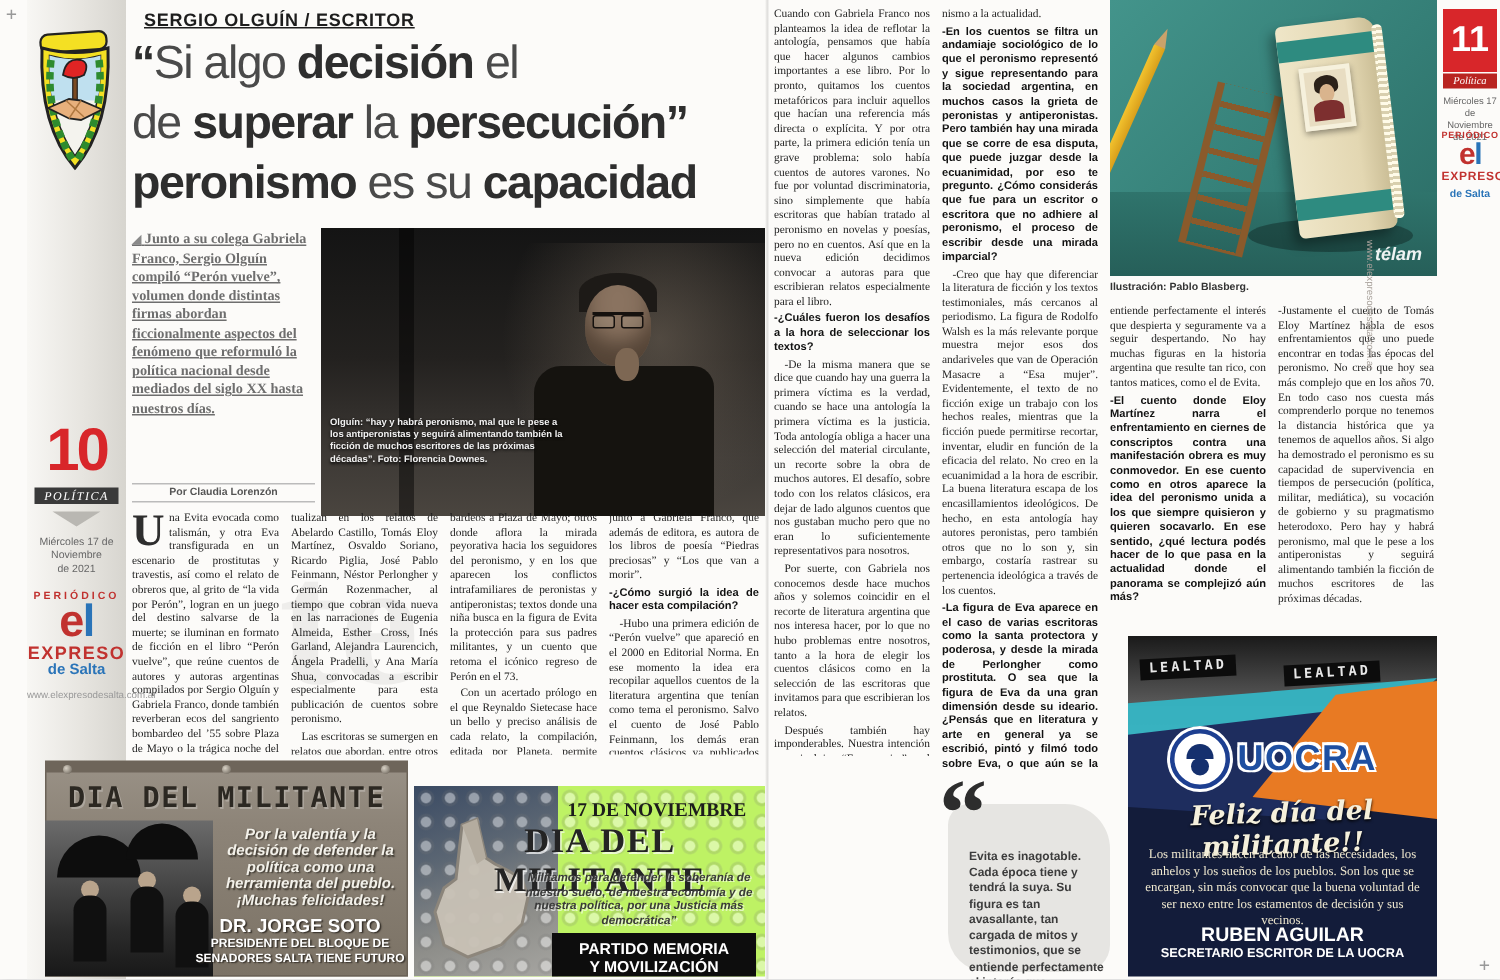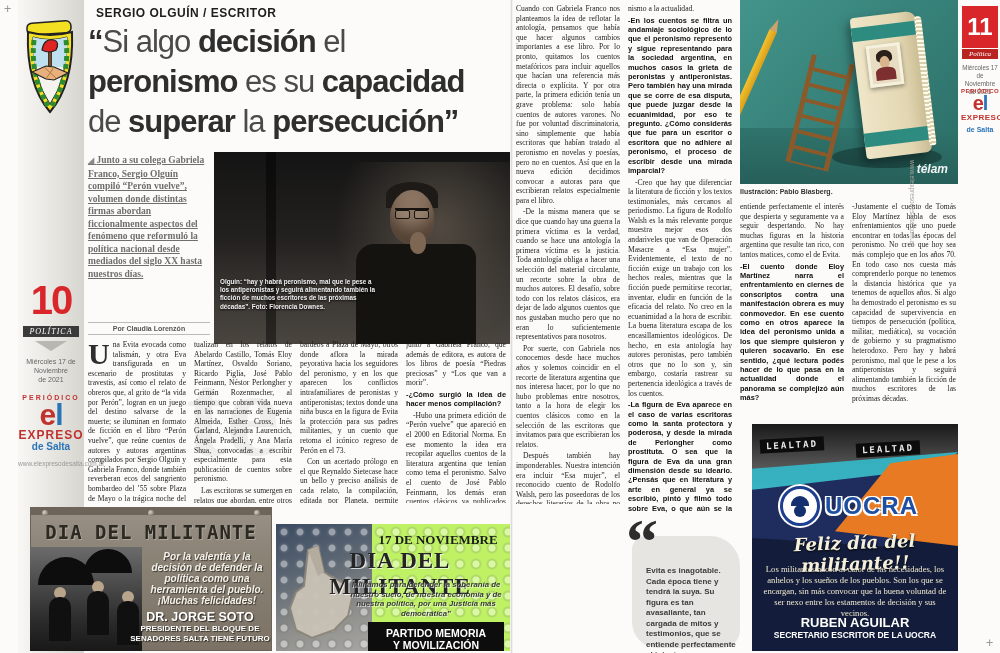--- a/index.html
+++ b/index.html
@@ -21,21 +21,21 @@
   .chevron{width:0;height:0;border-left:16px solid transparent;border-right:16px solid transparent;
       border-top:10px solid #b9b7b2;margin:3px auto 0;}
   .mastdate{font-size:7px;color:#666;line-height:9px;margin-top:6px;}
   .periodico{font-size:7px;font-weight:bold;color:#c1322f;letter-spacing:2px;margin-top:10px;}
   .logo-el{font-size:30px;font-weight:bold;line-height:28px;letter-spacing:-1px;}
   .logo-el .e{color:#c1322f;} .logo-el .l{color:#2a74b8;}
   .logo-expreso{font-size:12px;font-weight:bold;color:#c1322f;letter-spacing:1px;line-height:12px;}
   .logo-desalta{font-size:10px;font-weight:bold;color:#2a74b8;line-height:11px;}
   .masturl{font-size:6.5px;color:#999;margin-top:8px;}
   
-  #kicker{left:96px;top:6px;font-size:12px;font-weight:bold;letter-spacing:.5px;color:#1d1d1d;}
+  #kicker{left:96px;top:6px;font-size:12px;font-weight:bold;letter-spacing:.5px;color:#1d1d1d;text-decoration:underline;}
   #headline{left:88px;top:22px;width:424px;font-size:31px;line-height:40px;letter-spacing:-1px;color:#3b3b3b;}
   #headline .hb{font-weight:bold;color:#2e2e2e;}
   #headline .hl{font-weight:normal;color:#4a4a4a;}
   
   #standfirst{left:88px;top:154px;width:122px;font-family:"Liberation Serif",serif;font-weight:bold;
       font-size:9.5px;line-height:12.5px;color:#6e6e6e;text-decoration:underline;}
   #standfirst .flag{color:#8a8a8a;text-decoration:none;font-size:8px;}
   #byline{left:88px;top:322px;width:122px;text-align:center;font-size:7px;font-weight:bold;color:#555;
       border-top:1px solid #bbb;border-bottom:1px solid #bbb;padding:2px 0;}
   
@@ -216,22 +216,22 @@
       <rect x="28.5" y="28" width="3" height="30" fill="#7a4a21" stroke="#222" stroke-width="0.8"></rect>
       <path d="M22 30 Q24 18 34 20 Q40 22 36 30 Q29 34 22 30 Z" fill="#e02424" stroke="#222" stroke-width="1.2"></path>
       <path d="M12 52 L26 46 L34 47 L48 53 L34 60 L26 59 Z" fill="#e8b07c" stroke="#222" stroke-width="1.2"></path>
       <path d="M24 47 L36 58 M26 59 L34 47" stroke="#b07840" stroke-width="1"></path>
     </svg>
   </div>
 
   <div class="abs" id="kicker">SERGIO OLGUÍN / ESCRITOR</div>
   <div class="abs" id="headline">
     <div><span class="hb">“</span><span class="hl">Si algo </span><span class="hb">decisión</span><span class="hl"> el</span></div>
+    <div><span class="hl">de </span><span class="hb">superar</span><span class="hl"> la </span><span class="hb">persecución”</span></div>
     <div><span class="hb">peronismo</span><span class="hl"> es su </span><span class="hb">capacidad</span></div>
-    <div><span class="hl">de </span><span class="hb">superar</span><span class="hl"> la </span><span class="hb">persecución”</span></div>
   </div>
 
   <div class="abs" id="standfirst">
     <span class="flag">◢</span>
     <span>Junto a su colega Gabriela Franco, Sergio Olguín compiló “Perón vuelve”, volumen donde distintas firmas abordan ficcionalmente aspectos del fenómeno que reformuló la política nacional desde mediados del siglo XX hasta nuestros días.</span>
   </div>
   <div class="abs" id="byline">Por Claudia Lorenzón</div>
 
   <div class="abs" id="photo">
     <div class="glow"></div>
@@ -254,26 +254,27 @@
   <div class="abs bodycol" style="left:194px;top:340px;width:98px;height:163px;">
       <p>tualizan en los relatos de Abelardo Castillo, Tomás Eloy Martínez, Osvaldo Soriano, Ricardo Piglia, José Pablo Feinmann, Néstor Perlongher y Germán Rozenmacher, al tiempo que cobran vida nueva en las narraciones de Eugenia Almeida, Esther Cross, Inés Garland, Alejandra Laurencich, Ángela Pradelli, y Ana María Shua, convocadas a escribir especialmente para esta publicación de cuentos sobre peronismo.</p>
       <p>Las escritoras se sumergen en relatos que abordan, entre otros temas, el desafío de explicarle a un extranjero el entramado complejo que representa el peronismo, amado y denostado desde su existencia; cuentos en los que una joven en su sed de justicia se propone enfrentar a un militar que ejecutó los bom-</p>
     </div>
   <div class="abs bodycol" style="left:300px;top:340px;width:98px;height:163px;">
       <p>bardeos a Plaza de Mayo; otros donde aflora la mirada peyorativa hacia los seguidores del peronismo, y en los que aparecen los conflictos intrafamiliares de peronistas y antiperonistas; textos donde una niña busca en la figura de Evita la protección para sus padres militantes, y un cuento que retoma el icónico regreso de Perón en el 73.</p>
       <p>Con un acertado prólogo en el que Reynaldo Sietecase hace un bello y preciso análisis de cada relato, la compilación, editada por Planeta, permite “comprender mejor qué significó y significa el peronismo para la sociedad argentina”, manifestó a Télam, Sergio Olguín, autor de “La fragilidad de los cuerpos” y “Las extranjeras”, entre otras obras, quien encaró este proyecto</p>
     </div>
   <div class="abs bodycol" style="left:406px;top:340px;width:100px;height:163px;">
       <p>junto a Gabriela Franco, que además de editora, es autora de los libros de poesía “Piedras preciosas” y “Los que van a morir”.</p>
-      <p class="q">-¿Cómo surgió la idea de hacer menos compilación?</p>
+      <p class="q">-¿Cómo surgió la idea de hacer esta compilación?</p>
       <p>-Hubo una primera edición de “Perón vuelve” que apareció en el 2000 en Editorial Norma. En ese momento la idea era recopilar aquellos cuentos de la literatura argentina que tenían como tema el peronismo. Salvo el cuento de José Pablo Feinmann, los demás eran cuentos clásicos ya publicados en otros libros. Y había al menos un par de ellos que remitían de manera metafórica al peronismo (“La fiesta del monstruo”) y “Casa tomada”).</p>
     </div>
 
   <div class="abs bodycol" style="left:516px;top:4px;width:104px;height:500px;">
       <p>Cuando con Gabriela Franco nos planteamos la idea de reflotar la antología, pensamos que había que hacer algunos cambios importantes a ese libro. Por lo pronto, quitamos los cuentos metafóricos para incluir aquellos que hacían una referencia más directa o explícita. Y por otra parte, la primera edición tenía un grave problema: solo había cuentos de autores varones. No fue por voluntad discriminatoria, sino simplemente que había escritoras que habían tratado al peronismo en novelas y poesías, pero no en cuentos. Así que en la nueva edición decidimos convocar a autoras para que escribieran relatos especialmente para el libro.</p>
+      <p class="q">-¿Cuáles fueron los desafíos a la hora de seleccionar los textos?</p>
       <p>-De la misma manera que se dice que cuando hay una guerra la primera víctima es la verdad, cuando se hace una antología la primera víctima es la justicia. Toda antología obliga a hacer una selección del material circulante, un recorte sobre la obra de muchos autores. El desafío, sobre todo con los relatos clásicos, era dejar de lado algunos cuentos que nos gustaban mucho pero que no eran lo suficientemente representativos para nosotros.</p>
       <p>Por suerte, con Gabriela nos conocemos desde hace muchos años y solemos coincidir en el recorte de literatura argentina que nos interesa hacer, por lo que no hubo problemas entre nosotros, tanto a la hora de elegir los cuentos clásicos como en la selección de las escritoras que invitamos para que escribieran los relatos.</p>
       <p>Después también hay imponderables. Nuestra intención era incluir “Esa mujer”, el reconocido cuento de Rodolfo Walsh, pero las poseedoras de los derechos literarios de la obra no permitieron que se incluyera. Lo lamentamos mucho, pero con la tranquilidad de que el cuento de Walsh circula en otros libros y puede leerse en varias páginas web. Es un buen complemento para esta antología.</p>
     </div>
   <div class="abs bodycol" style="left:628px;top:4px;width:104px;height:510px;">
       <p>nismo a la actualidad.</p>
       <p class="q">-En los cuentos se filtra un andamiaje sociológico de lo que el peronismo representó y sigue representando para la sociedad argentina, en muchos casos la grieta de peronistas y antiperonistas. Pero también hay una mirada que se corre de esa disputa, que puede juzgar desde la ecuanimidad, por eso te pregunto. ¿Cómo considerás que fue para un escritor o escritora que no adhiere al peronismo, el proceso de escribir desde una mirada imparcial?</p>
       <p>-Creo que hay que diferenciar la literatura de ficción y los textos testimoniales, más cercanos al periodismo. La figura de Rodolfo Walsh es la más relevante porque muestra mejor esos dos andariveles que van de Operación Masacre a “Esa mujer”. Evidentemente, el texto de no ficción exige un trabajo con los hechos reales, mientras que la ficción puede permitirse recortar, inventar, eludir en función de la eficacia del relato. No creo en la ecuanimidad a la hora de escribir. La buena literatura escapa de los encasillamientos ideológicos. De hecho, en esta antología hay autores peronistas, pero también otros que no lo son y, sin embargo, costaría rastrear su pertenencia ideológica a través de los cuentos.</p>
       <p class="q">-La figura de Eva aparece en el caso de varias escritoras como la santa protectora y poderosa, y desde la mirada de Perlongher como prostituta. O sea que la figura de Eva da una gran dimensión desde su ideario. ¿Pensás que en literatura y arte en general ya se escribió, pintó y filmó todo sobre Eva, o que aún se la puede iluminar con otras miradas?</p>
     </div>

